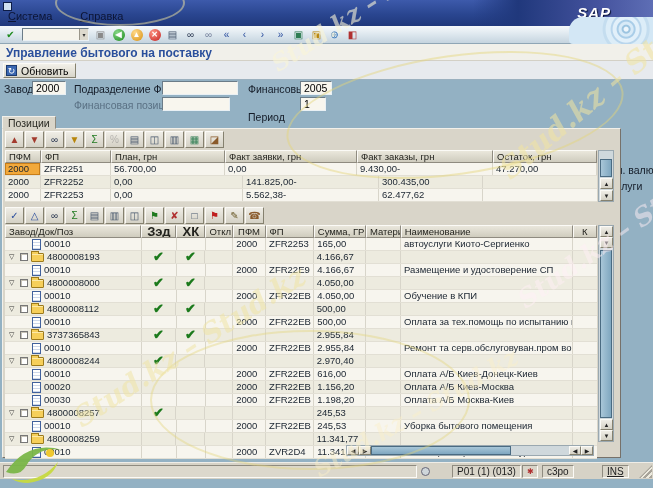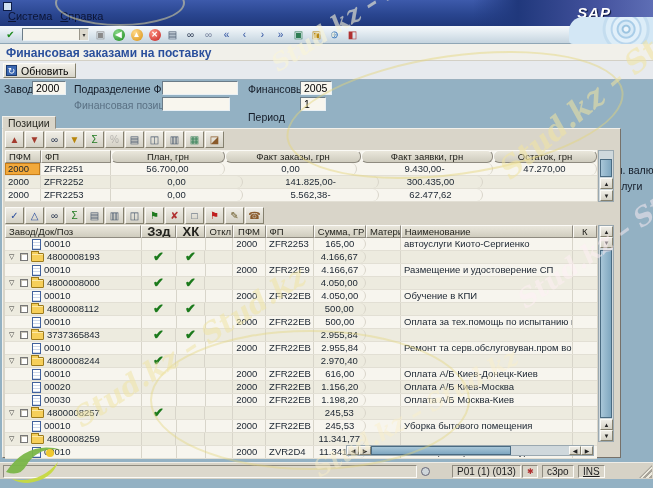--- a/index.html
+++ b/index.html
@@ -5,21 +5,21 @@
   * { margin:0; padding:0; box-sizing:border-box; }
   html,body { width:653px; height:488px; }
   body { font-family:"Liberation Sans", sans-serif; font-size:11px; background:#93b1c3; position:relative; overflow:hidden; color:#1a2430; }
   #screen { position:relative; width:653px; height:488px; overflow:hidden; }
   .host { display:contents; }
 
   
   .menubar { position:absolute; left:0; top:0; width:653px; height:26px;
     background:linear-gradient(180deg,#3d5aab 0%,#2a4690 55%,#20387c 100%); z-index:2; }
   .sys-icon { position:absolute; left:3px; top:2px; width:9px; height:9px; background:#cfe0f0; border:1px solid #0d1c46; }
-  .menu-items { position:absolute; left:8px; top:10px; display:flex; gap:8px; }
+  .menu-items { position:absolute; left:8px; top:10px; display:flex; gap:28px; }
   .mi { color:#0c1536; font-size:11px; cursor:default; }
   .mi::first-letter { text-decoration:underline; }
   .win-ctrl { position:absolute; right:0; top:1px; display:flex; gap:2px; opacity:.5; z-index:7; }
   .win-ctrl span { width:7px; height:7px; background:#c9d4e8; border:1px solid #44507a; }
 
   
   .sap-panel { position:absolute; right:0; top:0; width:180px; height:26px; z-index:3;
     background:linear-gradient(90deg, rgba(32,56,124,0) 0%, #20387c 25%, #45539e 70%, #5e6eb5 100%); }
   .sap-text { position:absolute; right:42px; top:4px; color:#fff; font-weight:bold; font-style:italic;
     font-size:15px; letter-spacing:1px; text-shadow:1px 1px 1px #0a1538; }
@@ -89,21 +89,21 @@
 
   .tbl { position:absolute; width:592px; background:#f6f4ed; }
   .tbl1 { left:2px; top:21px; } .tbl2 { left:2px; top:96px; }
   .hrow,.r { display:flex; }
   .c { height:12px; line-height:12px; font-size:9.5px; overflow:hidden; white-space:nowrap;
     border-right:1px solid #d8d5ca; padding:0 3px; }
   .hrow .c { height:13px; line-height:12px; background:linear-gradient(180deg,#eae7dc,#cfccbe);
     border:1px solid; border-color:#fbfaf6 #8f8b80 #8f8b80 #fbfaf6; color:#23231e; padding:0 3px; }
   .r { border-bottom:1px solid #e2dfd4; background:#f7f5ee; }
   .rows > .r:nth-of-type(even) { background:#edebdf; }
-  .num { text-align:center;border-radius:6px; }
+  .num { text-align:left; }
   .ctr { text-align:center; }
   .u-pfm{width:36px} .u-fp{width:70px} .u-plan{width:114px} .u-freq{width:132px} .u-ford{width:136px} .u-rest{width:104px}
   .hl { background:#f2a93b; box-shadow:inset 0 0 0 1px #c87d18; }
   .d-tree{width:142px} .d-zed{width:36px} .d-xk{width:30px} .d-otkl{width:28px} .d-pfm{width:34px}
   .d-fp{width:50px} .d-sum{width:54px} .d-mat{width:36px} .d-name{width:179px} .d-k{width:25px; border-right:none;}
   .d-zed,.d-xk { text-align:center; color:#1c7a1c; font-weight:bold; font-size:13px; }
 
   .tree { display:flex; align-items:center; gap:3px; padding-left:27px; }
   .r.folder .tree { padding-left:4px; }
   .twisty { display:none; width:8px; font-size:7px; color:#333; line-height:12px; }
@@ -140,21 +140,21 @@
 
   
   .statusbar { position:absolute; left:0; top:462px; width:653px; height:17px; background:#d6d2c6;
     border-top:1px solid #efede7; font-size:10px; }
   .sbox { position:absolute; top:2px; height:13px; line-height:12px; padding:0 4px; background:#d9d5c9;
     border:1px solid; border-color:#8f8b80 #fbfaf6 #fbfaf6 #8f8b80; color:#222; white-space:nowrap; }
   .msgfld { left:3px; width:414px; background:#dcd8cc; }
   .stat-circ { position:absolute; left:421px; top:4px; width:9px; height:9px; border-radius:50%;
     border:1px solid #667; background:#cfd6da; }
   .p01 { left:452px; } .stico { left:522px; width:16px; color:#b03030; font-size:8px; text-align:center; }
-  .c3po { left:542px; } .ins { left:578px;text-decoration:underline; }
+  .c3po { left:542px; } .ins { left:602px;text-decoration:underline; }
   .grip { position:absolute; right:1px; bottom:1px; width:13px; height:13px;
     background:repeating-linear-gradient(135deg,#a8a49a 0 2px,#eceade 2px 4px);
     clip-path:polygon(100% 0,100% 100%,0 100%); }
 
   
   .wm { position:absolute; font-family:"DejaVu Serif", serif; font-weight:bold; font-style:italic;
     white-space:nowrap; pointer-events:none; z-index:50; }
   .wm1 { left:255px; top:-12px; font-size:24px; transform:rotate(-33deg); color:rgba(250,245,215,.6); }
   .wm2 { left:470px; top:62px; font-size:30px; transform:rotate(-40deg); color:rgba(240,228,160,.55); }
   .wm3 { left:498px; top:215px; font-size:26px; transform:rotate(-35deg); color:rgba(255,240,245,.5); }
@@ -227,21 +227,21 @@
         </button><button class="tb">
           <span class="g" style="color: rgb(184, 134, 11);">▣</span>
         </button><button class="tb">
           <span class="g" style="color: rgb(42, 109, 181);">⊕</span>
         </button><button class="tb">
           <span class="g" style="color: rgb(176, 48, 48);">◧</span>
         </button></div>
   </div>
 
   <div class="titlebar">
-    <span class="page-title">Финансовая заказами на поставку</span>
+    <span class="page-title">Управление бытового на поставку</span>
   </div>
   <div class="appbar">
     <button class="refresh-btn">
       <span class="ric">↻</span>
       <span>Обновить</span>
     </button>
   </div>
 
   <div class="filters">
     <span class="flabel" style="left:4px;top:3px">Завод</span>
@@ -331,22 +331,22 @@
         <button class="ab">
           <span class="g" style="color: rgb(138, 90, 42);">◪</span>
         </button>
       </div>
 
     <div class="tbl tbl1">
       <div class="hrow">
         <div class="c u-pfm">ПФМ</div>
         <div class="c u-fp">ФП</div>
         <div class="c u-plan num">План, грн</div>
+        <div class="c u-freq num">Факт заявки, грн</div>
         <div class="c u-ford num">Факт заказы, грн</div>
-        <div class="c u-freq num">Факт заявки, грн</div>
         <div class="c u-rest num">Остаток, грн</div>
       </div>
       <div class="rows">
 
           <div class="r">
             <div class="c u-pfm hl">2000</div>
             <div class="c u-fp">ZFR2251</div>
             <div class="c u-plan num">56.700,00</div>
             <div class="c u-freq num">0,00</div>
             <div class="c u-ford num">9.430,00-</div>

